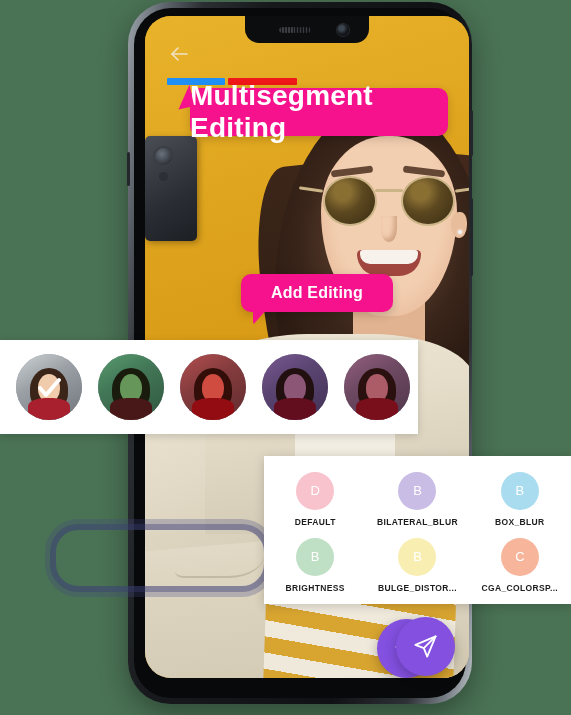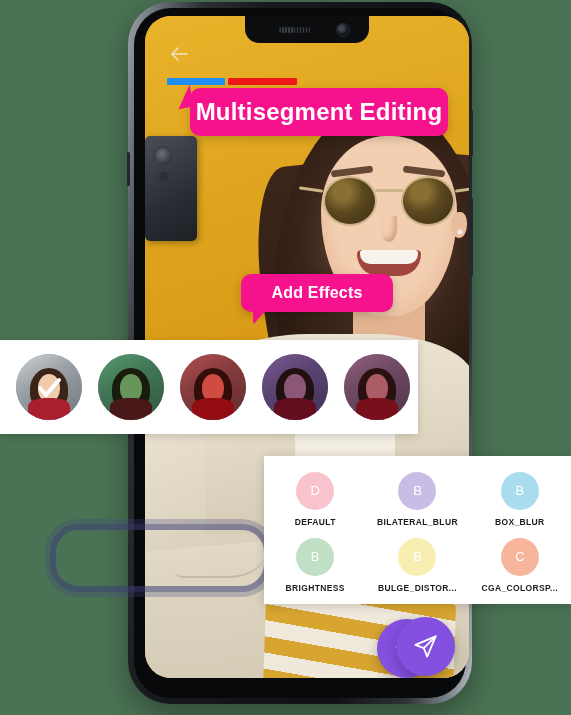--- a/index.html
+++ b/index.html
@@ -132,21 +132,21 @@
 
   
   .callout{
     position:absolute;background:#f5128c;color:#fff;
     font-weight:bold;letter-spacing:.2px;border-radius:10px;
     display:flex;align-items:center;justify-content:center;z-index:60;
     box-shadow:0 3px 10px rgba(0,0,0,.18);
   }
   .callout .tail{position:absolute;width:0;height:0;}
 
-  #callout-multiseg{left:190px;top:88px;width:258px;height:48px;font-size:24px;}
+  #callout-multiseg{left:190px;top:88px;width:258px;height:48px;font-size:28px;}
   #callout-multiseg .tail{
     left:-14px;top:-2px;
     border-left:16px solid transparent;border-bottom:22px solid #f5128c;
     transform:rotate(-12deg);
   }
 
   #callout-filters{left:241px;top:274px;width:152px;height:38px;font-size:16px;}
   #callout-filters .tail{
     left:12px;bottom:-13px;
     border-left:14px solid #f5128c;border-bottom:16px solid transparent;
@@ -309,21 +309,21 @@
     </div>
   </div>
 
   <div class="callout" id="callout-multiseg">
     <span class="tail"></span>
     <span>Multisegment Editing</span>
   </div>
 
   <div class="callout" id="callout-filters">
     <span class="tail"></span>
-    <span>Add Effects</span>
+    <span>Add Editing</span>
   </div>
 
   <div class="filter-strip">
 
     <div class="filter-thumb">
       <div class="mini">
         <div class="m-bg"></div>
           <div class="m-hair"></div>
           <div class="m-face"></div>
           <div class="m-body"></div>

